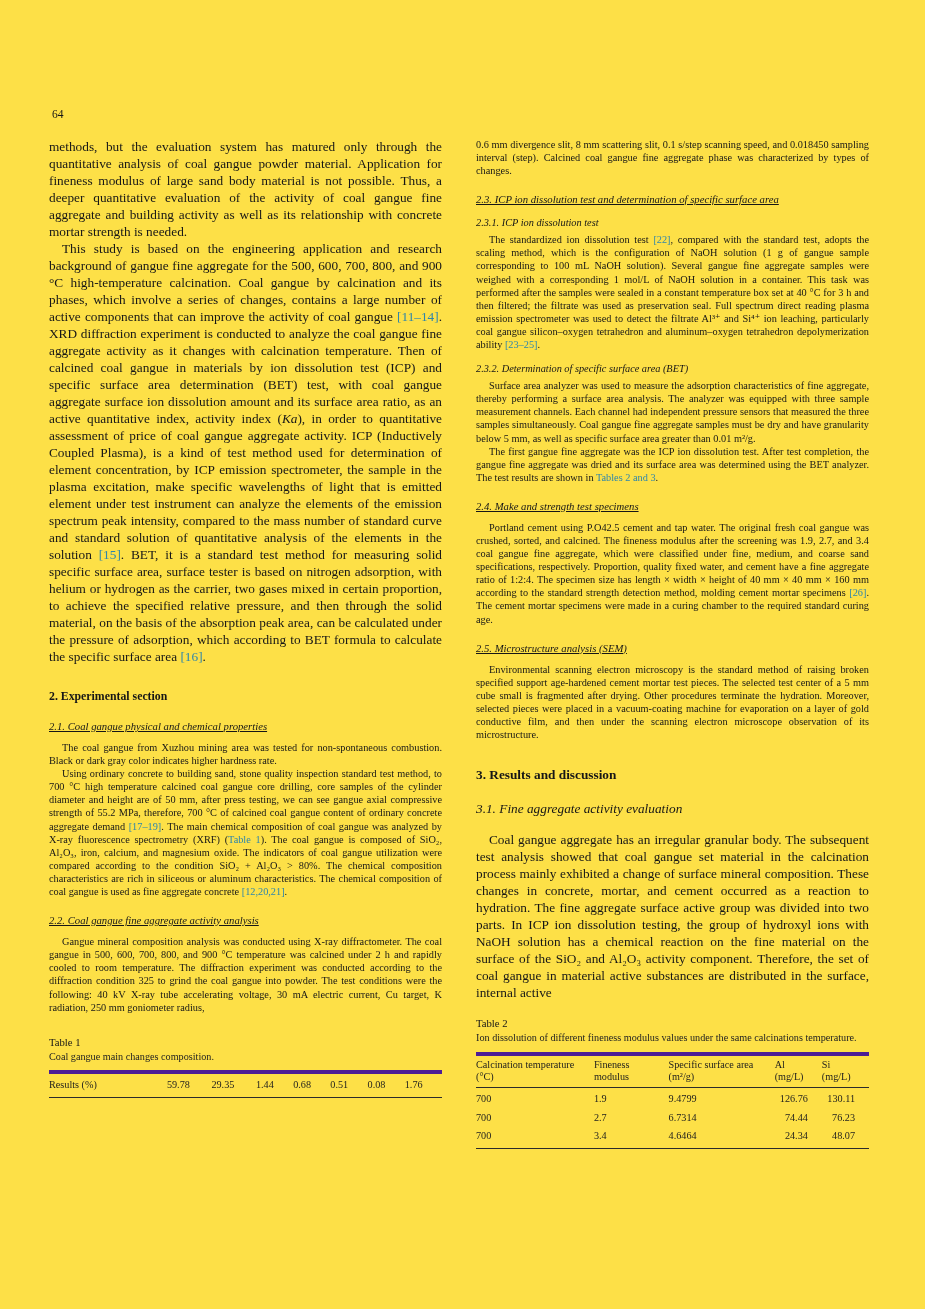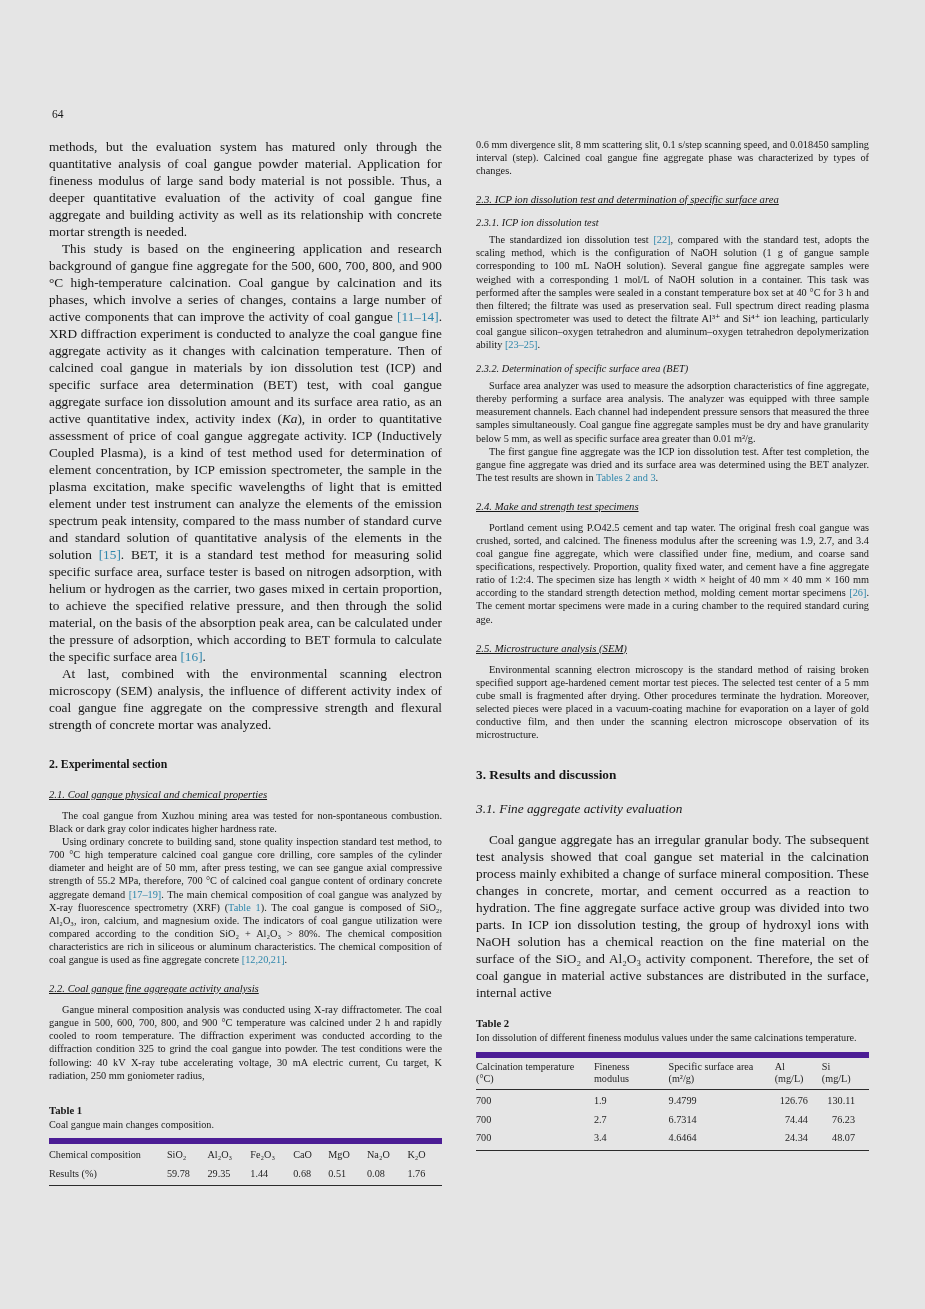--- a/index.html
+++ b/index.html
@@ -1,18 +1,18 @@
 <!DOCTYPE html>
 <html style="--ref: #2e86ab;"><head>
 <meta charset="utf-8">
 <style>
   * { margin:0; padding:0; box-sizing:border-box; }
   html,body { background:#ffffff; }
   body { font-family:"Liberation Serif","DejaVu Serif",serif; color:#161616; }
-  .page { position:relative; width:925px; height:1309px; background:#e5e5e5; overflow:hidden; }
+  .page { position:relative; width:925px; height:1309px; background:#fde047; overflow:hidden; }
 
   .pg-header { position:absolute; top:108px; left:52px; width:821px; height:16px; }
   .pg-num { position:absolute; left:0; top:0; font-size:11.5px; }
   .running { display:block; text-align:center; font-style:italic; font-size:11.3px; color:#222; }
 
   .cols { position:absolute; top:138px; left:49px; width:821px; display:flex; gap:34px; }
   .col { width:393px; }
 
   p.body { font-size:13.3px; line-height:17px; text-align:justify; }
   p.small { font-size:10.3px; line-height:13.1px; text-align:justify; }
@@ -21,25 +21,25 @@
   h2.h-sec2 { font-size:11.8px; font-weight:700; margin:24px 0 15px; }
   h2.h-sec3 { font-size:13.3px; font-weight:700; margin:26px 0 18px; }
   h3.h-sub-sm { font-size:10.7px; font-style:italic; font-weight:400; margin:16px 0 9px;text-decoration:underline; }
   h4.h-subsub { font-size:10.3px; font-style:italic; font-weight:400; margin:12px 0 5px; }
   h3.h-sub-lg { font-size:13.3px; font-style:italic; font-weight:400; margin:18px 0 14px; }
 
   .ref { color:var(--ref,#2e86ab); }
 
   .twrap { margin-top:22px; }
   .twrap.t2wrap { margin-top:16px; }
-  .tlabel { font-size:10.7px; font-weight:700; margin-bottom:3px; }
+  .tlabel { font-size:10.7px; font-weight:400; margin-bottom:3px; }
   .tcap { font-size:10.2px; line-height:12.6px; margin-bottom:7px; color:#222; text-align:left; }
 
   table.dtable { width:100%; border-collapse:collapse; font-size:10.2px; line-height:12.6px; color:#1d1d1d;
-                 border-top:6px solid #4c1d95; border-bottom:1px solid #2b2b2b; }
+                 border-top:4px solid #4c1d95; border-bottom:1px solid #2b2b2b; }
   .dtable th, .dtable td { text-align:left; font-weight:400; vertical-align:top; padding:3px 8px 3px 0; }
   .t1 tr:first-child td { padding-top:5px; }
   .t1 tr:last-child td { padding-bottom:5px; }
   .t1 td:first-child { width:30%; }
   .t2 thead tr { border-bottom:1px solid #2b2b2b; }
   .t2 th:nth-child(1){ width:30%; } .t2 th:nth-child(2){ width:19%; }
   .t2 th:nth-child(3){ width:27%; } .t2 th:nth-child(4){ width:12%;margin-top:44px; }
   .t2 th:nth-child(5){ width:12%; }
   .t2 td.num { text-align:right; padding-right:14px; }
   .t2 tbody tr:first-child td { padding-top:5px; }
@@ -52,46 +52,35 @@
 
   <div class="pg-header">
     <span class="pg-num">64</span>
   </div>
 
   <div class="cols">
 
     <div class="col">
       <p class="body">methods, but the evaluation system has matured only through the quantitative analysis of coal gangue powder material. Application for fineness modulus of large sand body material is not possible. Thus, a deeper quantitative evaluation of the activity of coal gangue fine aggregate and building activity as well as its relationship with concrete mortar strength is needed.</p>
       <p class="body ind">This study is based on the engineering application and research background of gangue fine aggregate for the 500, 600, 700, 800, and 900 °C high-temperature calcination. Coal gangue by calcination and its phases, which involve a series of changes, contains a large number of active components that can improve the activity of coal gangue <span class="ref">[11–14]</span>. XRD diffraction experiment is conducted to analyze the coal gangue fine aggregate activity as it changes with calcination temperature. Then of calcined coal gangue in materials by ion dissolution test (ICP) and specific surface area determination (BET) test, with coal gangue aggregate surface ion dissolution amount and its surface area ratio, as an active quantitative index, activity index (<i>Ka</i>), in order to quantitative assessment of price of coal gangue aggregate activity. ICP (Inductively Coupled Plasma), is a kind of test method used for determination of element concentration, by ICP emission spectrometer, the sample in the plasma excitation, make specific wavelengths of light that is emitted element under test instrument can analyze the elements of the emission spectrum peak intensity, compared to the mass number of standard curve and standard solution of quantitative analysis of the elements in the solution <span class="ref">[15]</span>. BET, it is a standard test method for measuring solid specific surface area, surface tester is based on nitrogen adsorption, with helium or hydrogen as the carrier, two gases mixed in certain proportion, to achieve the specified relative pressure, and then through the solid material, on the basis of the absorption peak area, can be calculated under the pressure of adsorption, which according to BET formula to calculate the specific surface area <span class="ref">[16]</span>.</p>
-      <p class="body ind">At last, combined with the environmental scanning electron microscopy (SEM) analysis, the influence of different activity index of coal gangue fine aggregate on the compressive strength and flexural strength of concrete mortar was analyzed.</p>
 
       <h2 class="h-sec2">2. Experimental section</h2>
 
       <h3 class="h-sub-sm">2.1. Coal gangue physical and chemical properties</h3>
       <p class="small ind">The coal gangue from Xuzhou mining area was tested for non-spontaneous combustion. Black or dark gray color indicates higher hardness rate.</p>
       <p class="small ind">Using ordinary concrete to building sand, stone quality inspection standard test method, to 700 °C high temperature calcined coal gangue core drilling, core samples of the cylinder diameter and height are of 50 mm, after press testing, we can see gangue axial compressive strength of 55.2 MPa, therefore, 700 °C of calcined coal gangue content of ordinary concrete aggregate demand <span class="ref">[17–19]</span>. The main chemical composition of coal gangue was analyzed by X-ray fluorescence spectrometry (XRF) (<span class="ref">Table 1</span>). The coal gangue is composed of SiO₂, Al₂O₃, iron, calcium, and magnesium oxide. The indicators of coal gangue utilization were compared according to the condition SiO₂ + Al₂O₃ &gt; 80%. The chemical composition characteristics are rich in siliceous or aluminum characteristics. The chemical composition of coal gangue is used as fine aggregate concrete <span class="ref">[12,20,21]</span>.</p>
 
       <h3 class="h-sub-sm">2.2. Coal gangue fine aggregate activity analysis</h3>
       <p class="small ind">Gangue mineral composition analysis was conducted using X-ray diffractometer. The coal gangue in 500, 600, 700, 800, and 900 °C temperature was calcined under 2 h and rapidly cooled to room temperature. The diffraction experiment was conducted according to the diffraction condition 325 to grind the coal gangue into powder. The test conditions were the following: 40 kV X-ray tube accelerating voltage, 30 mA electric current, Cu target, K radiation, 250 mm goniometer radius,</p>
 
       <div class="twrap">
         <div class="tlabel">Table 1</div>
         <div class="tcap">Coal gangue main changes composition.</div>
         <table class="dtable t1">
           <tbody>
-            <tr>
-              <td>Chemical composition</td>
-              <td>SiO₂</td>
-              <td>Al₂O₃</td>
-              <td>Fe₂O₃</td>
-              <td>CaO</td>
-              <td>MgO</td>
-              <td>Na₂O</td>
-              <td>K₂O</td>
-            </tr>
             <tr>
               <td>Results (%)</td>
               <td>59.78</td>
               <td>29.35</td>
               <td>1.44</td>
               <td>0.68</td>
               <td>0.51</td>
               <td>0.08</td>
               <td>1.76</td>
             </tr>

